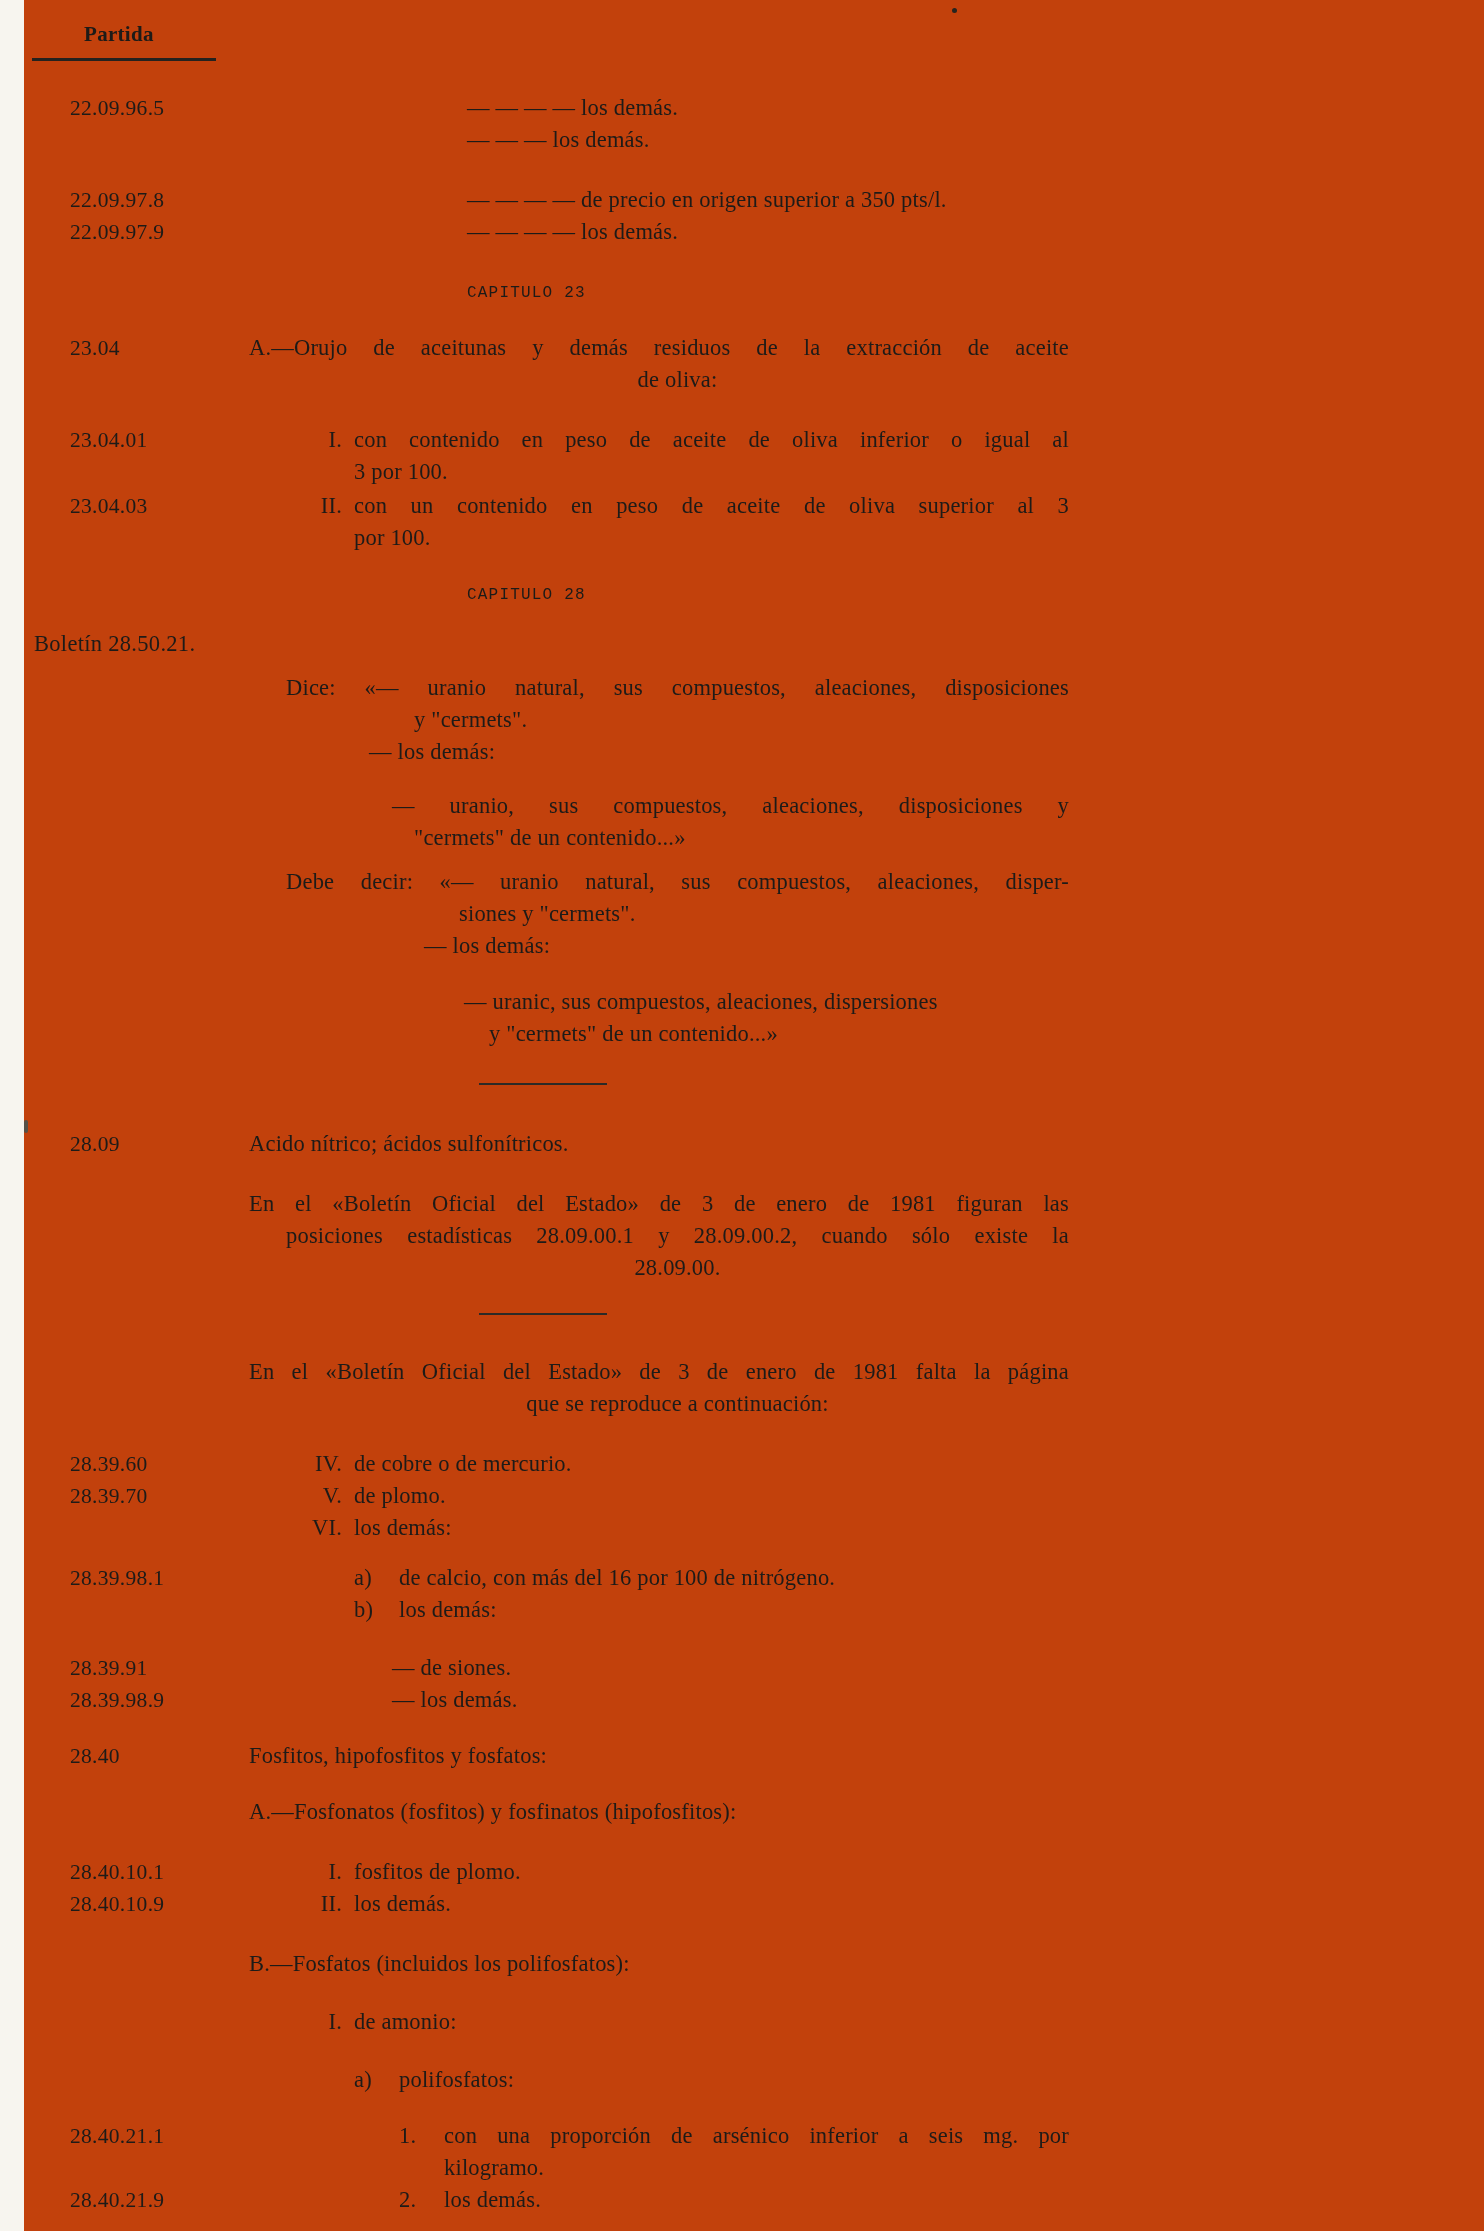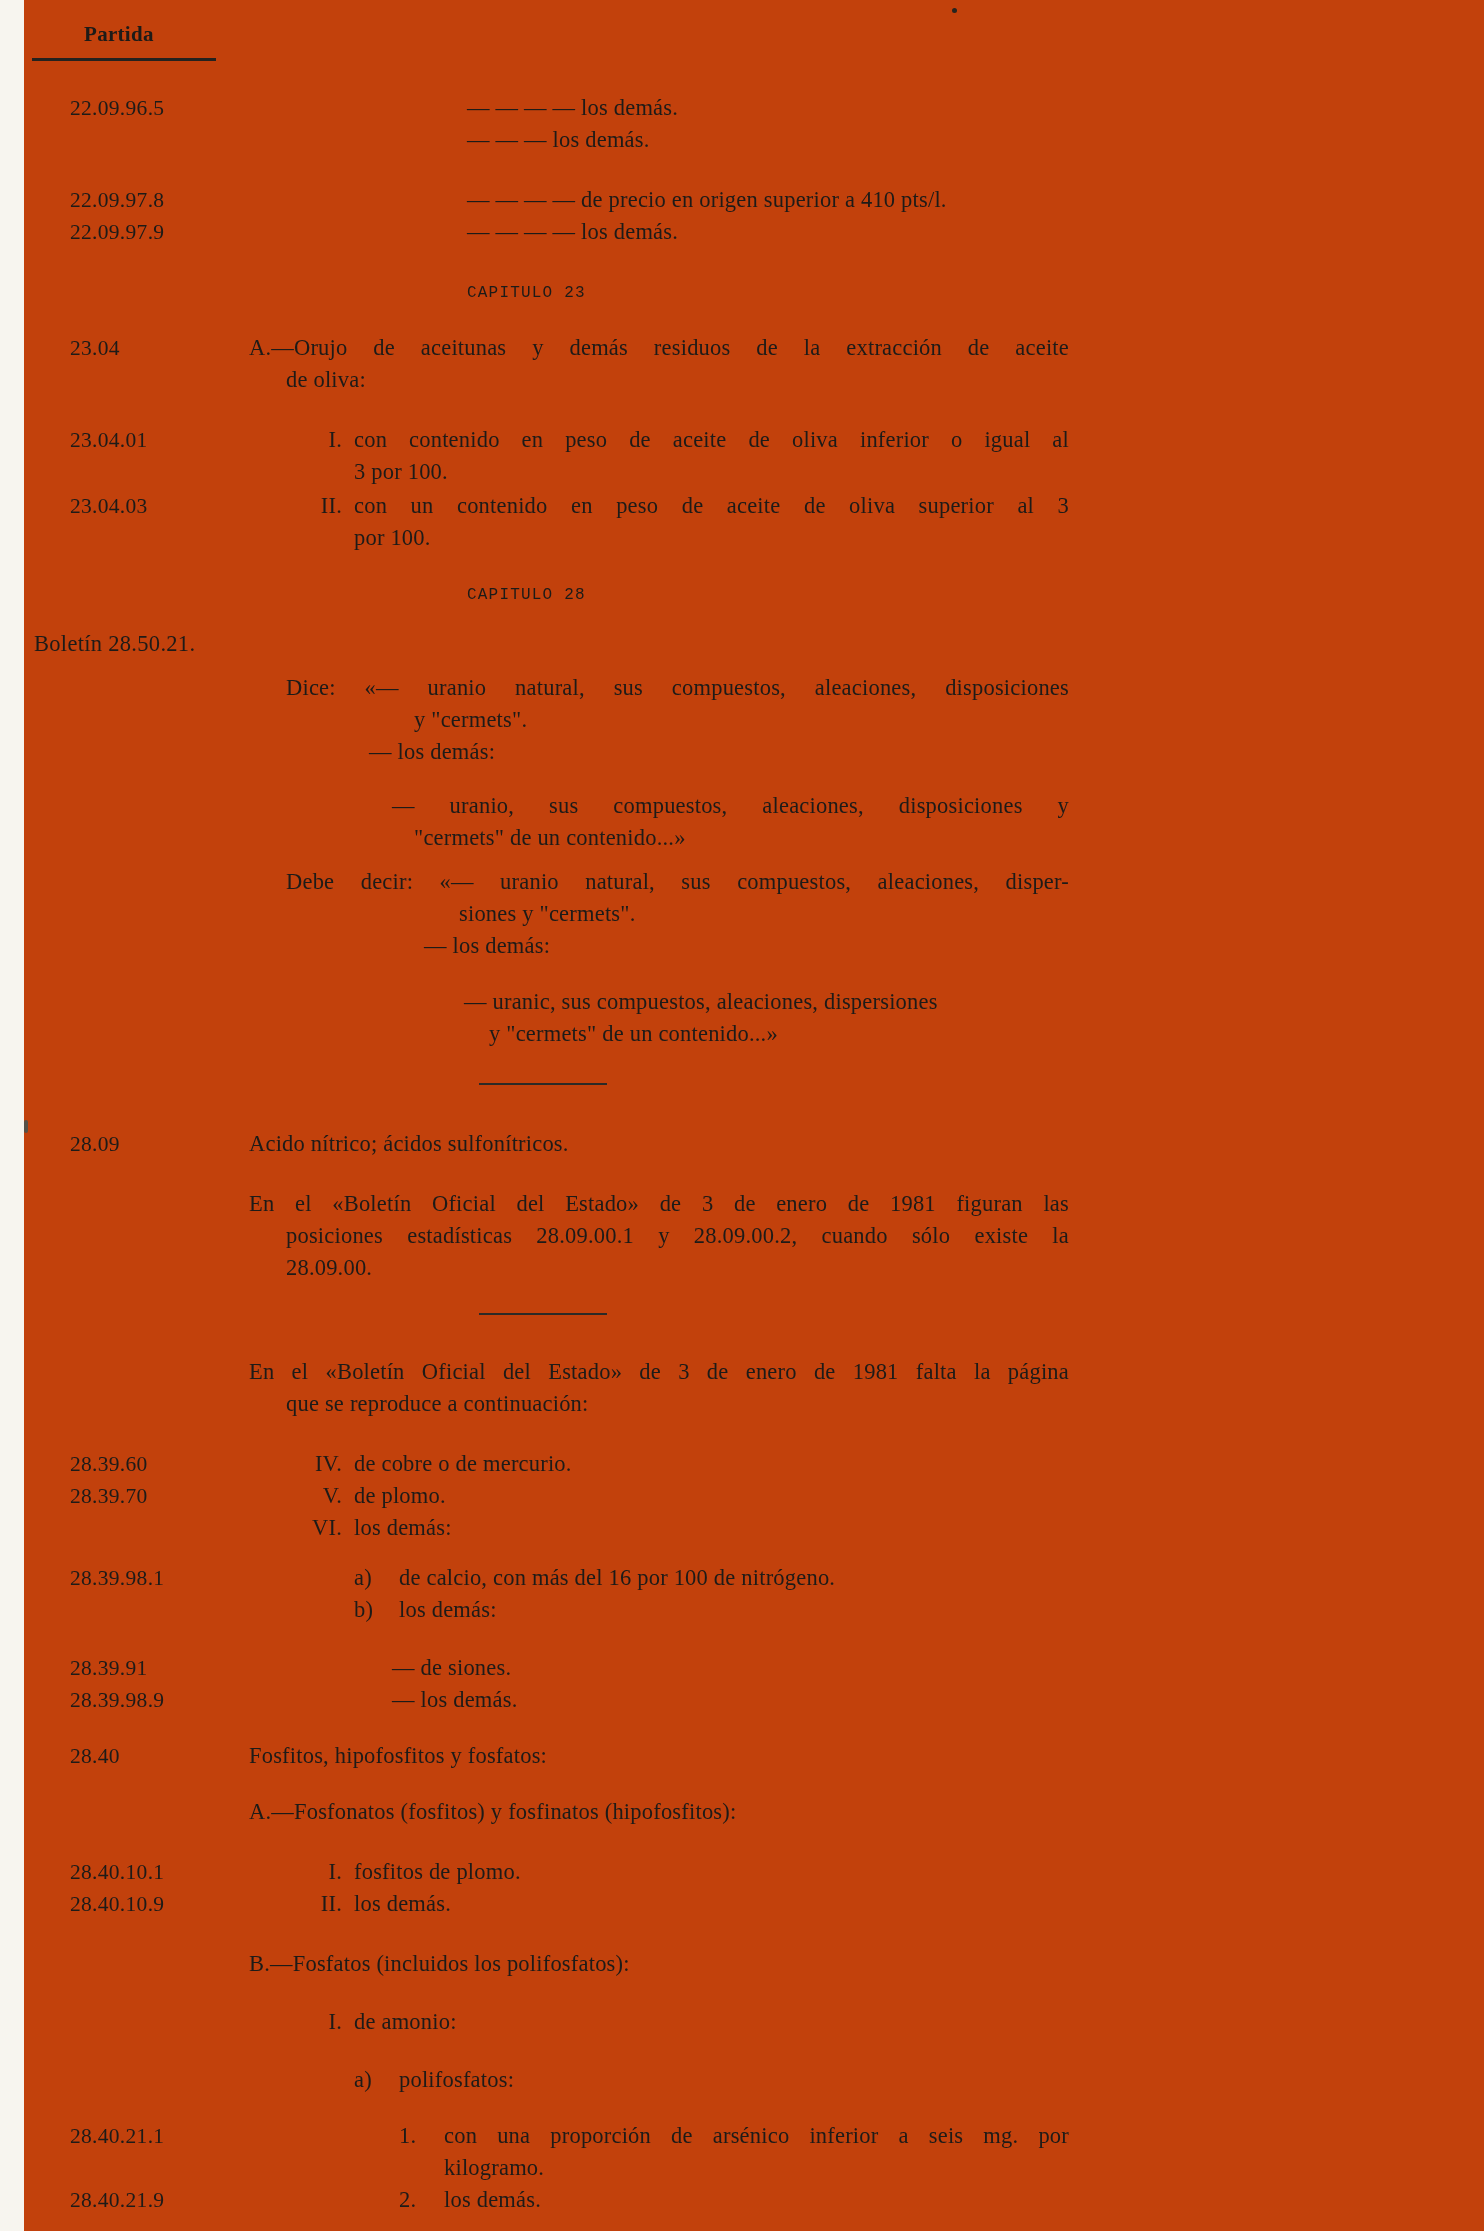--- a/index.html
+++ b/index.html
@@ -31,21 +31,21 @@
     flex:0 0 225px;
     box-sizing:border-box;
     padding-left:46px;
     font-size:21.5px;
     letter-spacing:.3px;
     white-space:nowrap;
   }
   .desc{flex:0 0 820px;max-width:820px;}
   .t{letter-spacing:.2px;}
   .t.d4{padding-left:218px;}
-  .t.hang{padding-left:37px;}
+  .t.hang{padding-left:37px;text-align:center;}
   .t.ti{padding-left:105px;}
   .t.tn{padding-left:195px;}
   .t.dash{padding-left:143px;}
   .t.q2{padding-left:165px;}
   .t.q3{padding-left:120px;}
   .t.dd2{padding-left:210px;}
   .t.dd3{padding-left:175px;}
   .t.dd4{padding-left:215px;}
   .t.dd5{padding-left:240px;}
   .just{text-align:justify;text-align-last:justify;}
@@ -102,21 +102,21 @@
   </div>
   <div class="line">
     <div class="code"></div>
     <div class="desc">
         <div class="t d4">— — — los demás.</div>
       </div>
   </div>
   <div class="line" style="margin-top:28px">
     <div class="code">22.09.97.8</div>
     <div class="desc">
-        <div class="t d4">— — — — de precio en origen superior a 410 pts/l.</div>
+        <div class="t d4">— — — — de precio en origen superior a 350 pts/l.</div>
       </div>
   </div>
   <div class="line">
     <div class="code">22.09.97.9</div>
     <div class="desc">
         <div class="t d4">— — — — los demás.</div>
       </div>
   </div>
 
   <div class="line" style="margin-top:28px">

